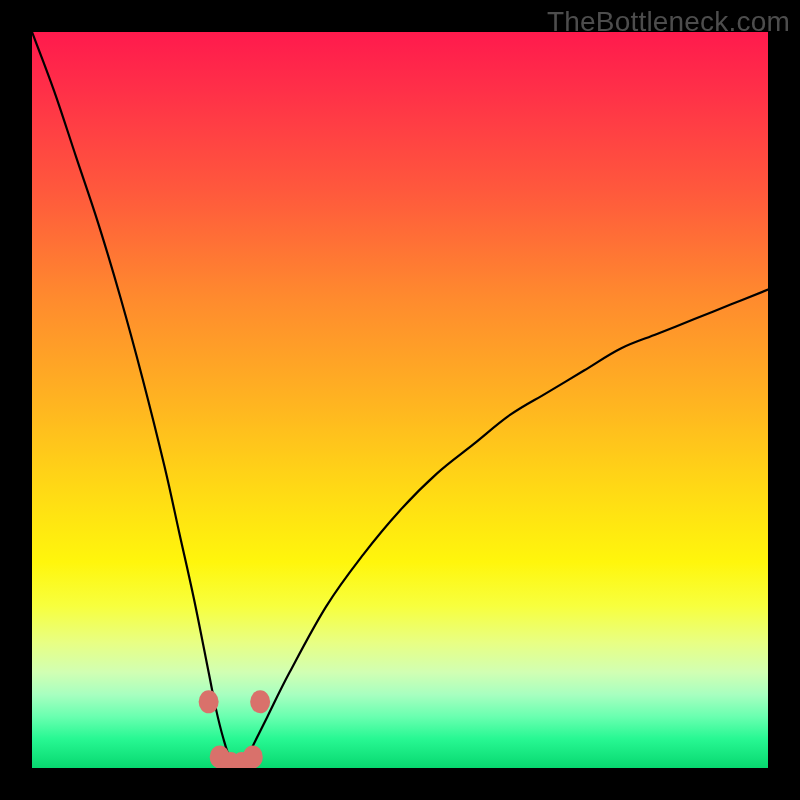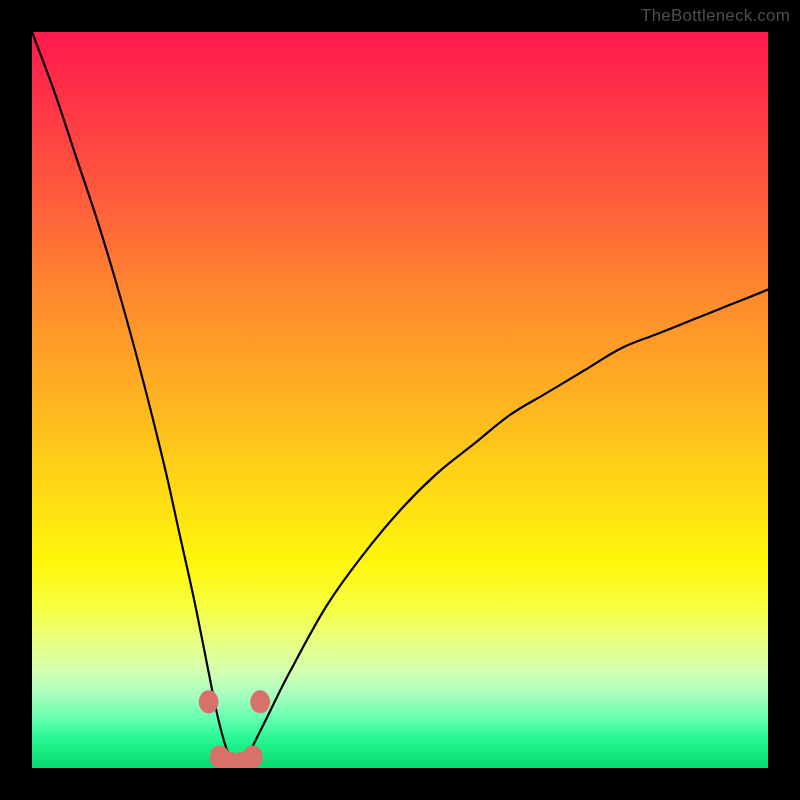--- a/index.html
+++ b/index.html
@@ -41,21 +41,21 @@
       #6affb0 93%,
       #28f893 96%,
       #07d86f 100%
     );
   }
   .watermark {
     position: absolute;
     top: 6px;
     right: 10px;
     color: #4d4d4d;
-    font-size: 17px;
+    font-size: 28px;
     font-weight: 400;
     letter-spacing: 0.2px;
     user-select: none;
   }
   svg.curve {
     position: absolute;
     top: 0;
     left: 0;
   }
 </style>

